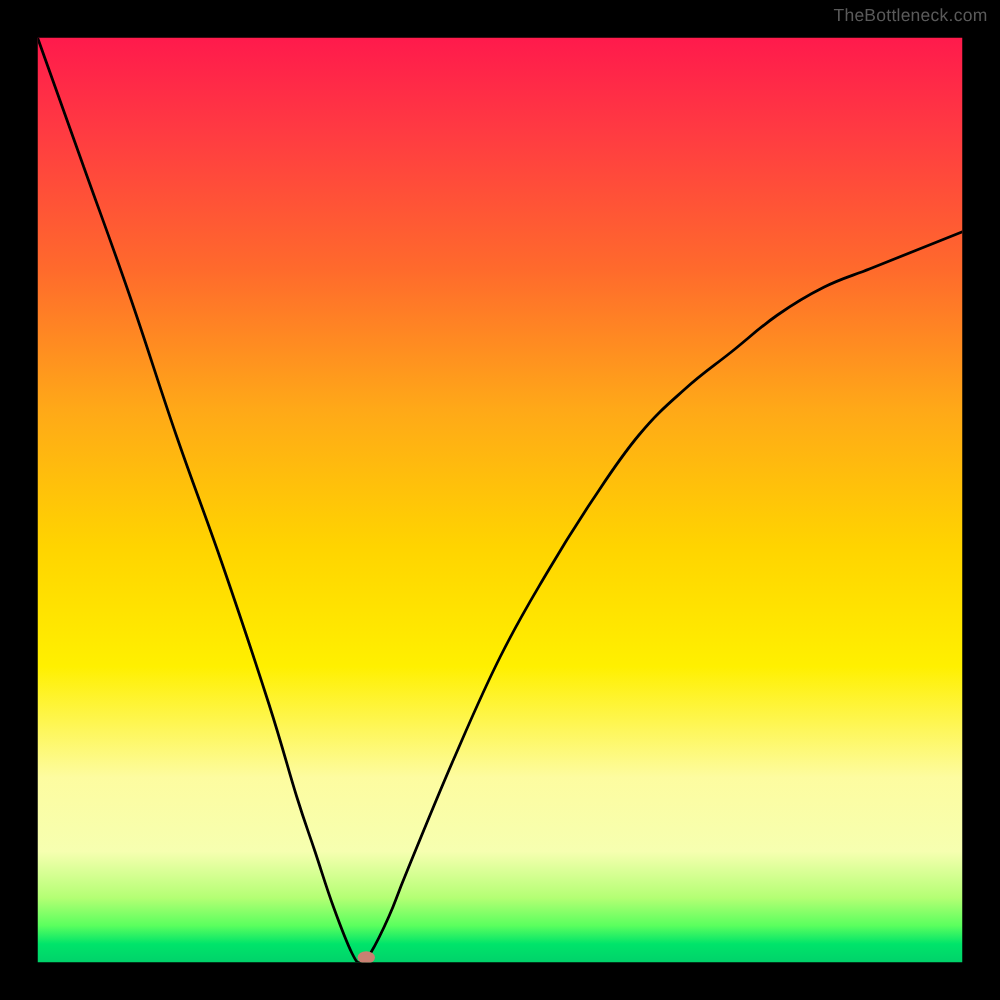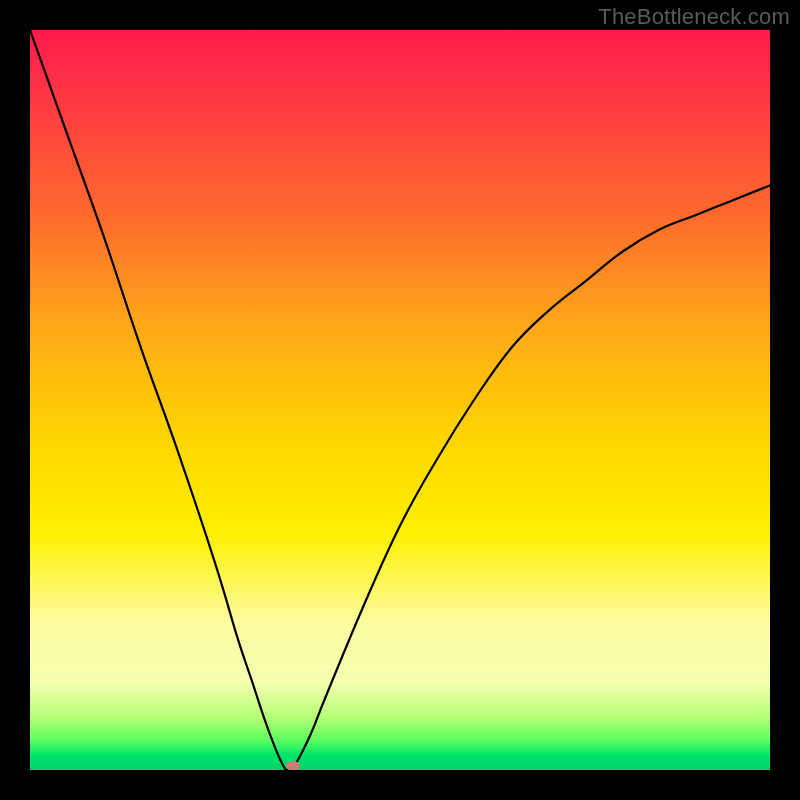--- a/index.html
+++ b/index.html
@@ -15,21 +15,21 @@
     position: relative;
     width: 800px;
     height: 800px;
     background: #000;
   }
   .watermark {
     position: absolute;
     top: 4px;
     right: 10px;
     color: #5a5a5a;
-    font-size: 22px;
+    font-size: 14px;
     font-weight: 500;
     letter-spacing: 0.2px;
     z-index: 10;
   }
   .plot-area {
     position: absolute;
     left: 30px;
     top: 30px;
     width: 740px;
     height: 740px;

